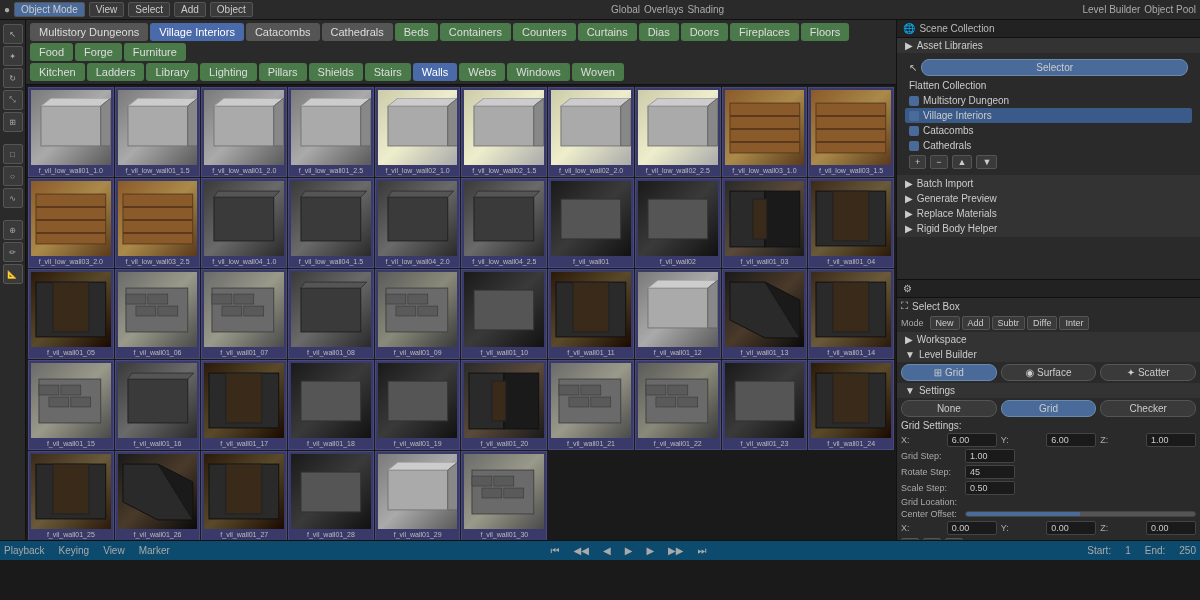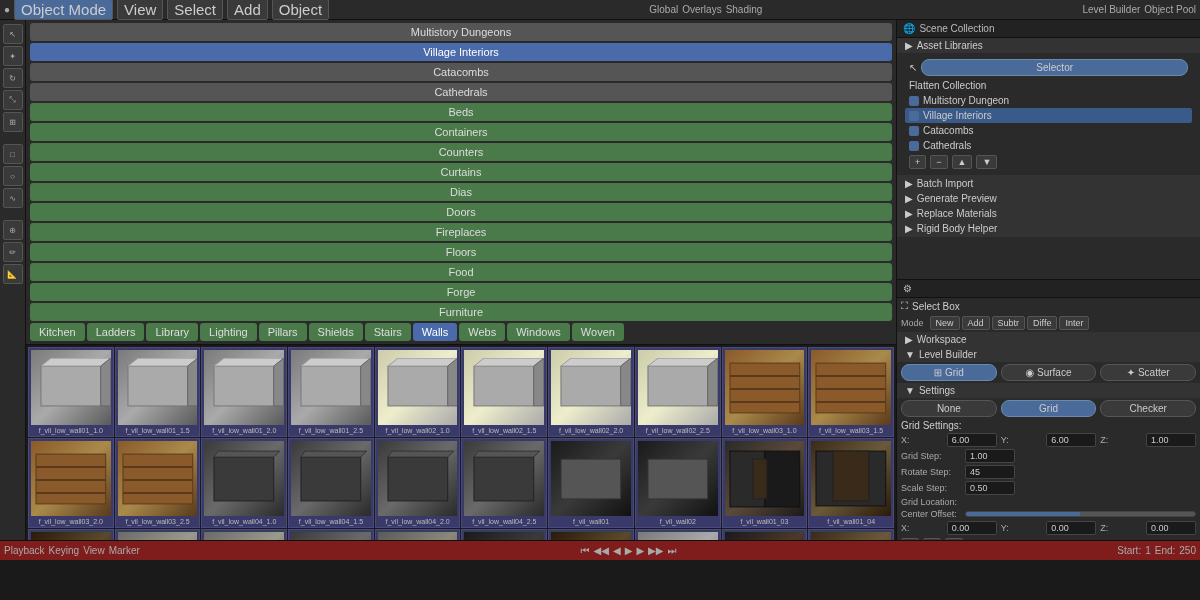--- a/index.html
+++ b/index.html
@@ -25,21 +25,21 @@
     }
     .top-bar span {
       color: #aaa;
       font-size: 10px;
     }
     .top-bar .mode-btn {
       background: #3a3a3a;
       border: 1px solid #555;
       color: #ccc;
       padding: 1px 6px;
-      font-size: 15px;
+      font-size: 10px;
       cursor: pointer;
       border-radius: 2px;
     }
     .top-bar .mode-btn.active {
       background: #4a6a9a;
     }
 
     
     .main-layout {
       display: flex;
@@ -79,21 +79,20 @@
       background: #1e1e1e;
     }
 
     
     .tabs-row1 {
       display: flex;
       flex-wrap: wrap;
       padding: 3px 4px 1px 4px;
       gap: 2px;
       background: #2a2a2a;
-      flex-direction: column;
     }
     .tab-btn {
       padding: 2px 8px;
       border-radius: 3px;
       font-size: 11px;
       cursor: pointer;
       border: 1px solid transparent;
     }
     .tab-btn.gray { background: #555; color: #ddd; }
     .tab-btn.active-blue { background: #4a6aaa; color: #fff; }
@@ -264,25 +263,25 @@
       color: #ccc;
       padding: 1px 5px;
       font-size: 9px;
       cursor: pointer;
       border-radius: 2px;
     }
 
     
     .bottom-bar {
       height: 20px;
-      background: #7f1d1d;
+      background: #0c4a6e;
       display: flex;
       align-items: center;
       padding: 0 4px;
-      gap: 4px;
+      gap: 14px;
       border-top: 1px solid #111;
     }
     .bottom-bar span { color: #aaa; font-size: 10px; }
 
     
     .asset-grid::-webkit-scrollbar { width: 8px; }
     .asset-grid::-webkit-scrollbar-track { background: #1a1a1a; }
     .asset-grid::-webkit-scrollbar-thumb { background: #555; border-radius: 4px; }
 
     .thumb-3d {

